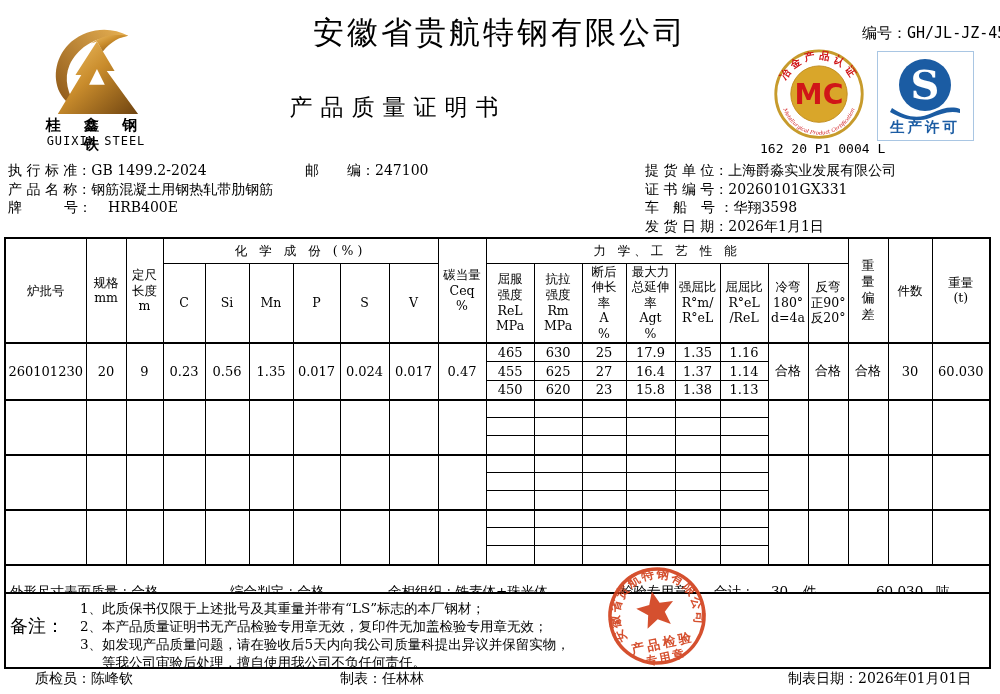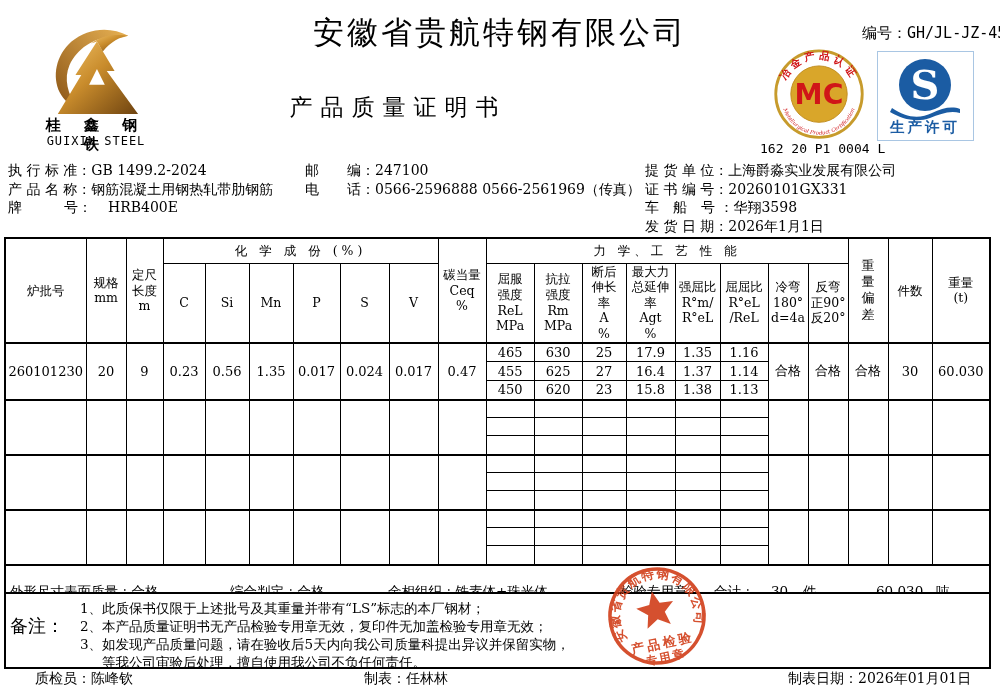--- a/index.html
+++ b/index.html
@@ -39,21 +39,21 @@
 
   .sumcell{position:relative;height:100%;}
   .sumcell span{position:absolute;top:4px;font-size:13.5px;white-space:nowrap;}
 
   .remark-cell{position:relative;}
   .remark-label{position:absolute;left:4px;top:20px;font-size:18px;}
   .remark-lines{position:absolute;left:42px;top:5px;font-size:13.5px;line-height:18px;text-align:left;white-space:nowrap;margin-left:32px;}
 
   
   .footer-line{top:670px;font-size:14px;white-space:nowrap;}
-  .f1{left:35px;} .f2{left:340px;margin-left:24px;} .f3{left:788px;}
+  .f1{left:35px;} .f2{left:340px;} .f3{left:788px;}
 
   .stamp{left:592px;top:551px;width:130px;height:130px;opacity:.92;transform:rotate(-12deg);}
 </style>
 </head>
 <body>
 
 <div class="page">
 
   <svg class="abs" style="left:45px;top:24px;" width="100" height="93" viewBox="0 0 100 95">
     <defs>
@@ -106,21 +106,20 @@
   </div>
 
   <div class="abs info-col" style="left:8px;top:161px;">
     <div><span class="lbl">执 行 标 准：</span><span class="val">GB 1499.2-2024</span></div>
     <div><span class="lbl">产 品 名 称：</span><span class="val">钢筋混凝土用钢热轧带肋钢筋</span></div>
     <div><span class="lbl">牌　　　号：</span><span class="val ind">HRB400E</span></div>
   </div>
 
   <div class="abs info-col" style="left:305px;top:161px;">
     <div><span class="lbl">邮　　编：</span><span class="val">247100</span></div>
-    <div><span class="lbl">电　　话：</span><span class="val">0566-2596888  0566-2561969（传真）</span></div>
   </div>
 
   <div class="abs info-col" style="left:645px;top:161px;">
     <div><span class="lbl">提 货 单 位：</span><span class="val">上海爵淼实业发展有限公司</span></div>
     <div><span class="lbl">证 书 编 号：</span><span class="val">20260101GX331</span></div>
     <div><span class="lbl">车　船　号 ：</span><span class="val">华翔3598</span></div>
     <div><span class="lbl">发 货 日 期：</span><span class="val">2026年1月1日</span></div>
   </div>
 
   <table class="cert">

